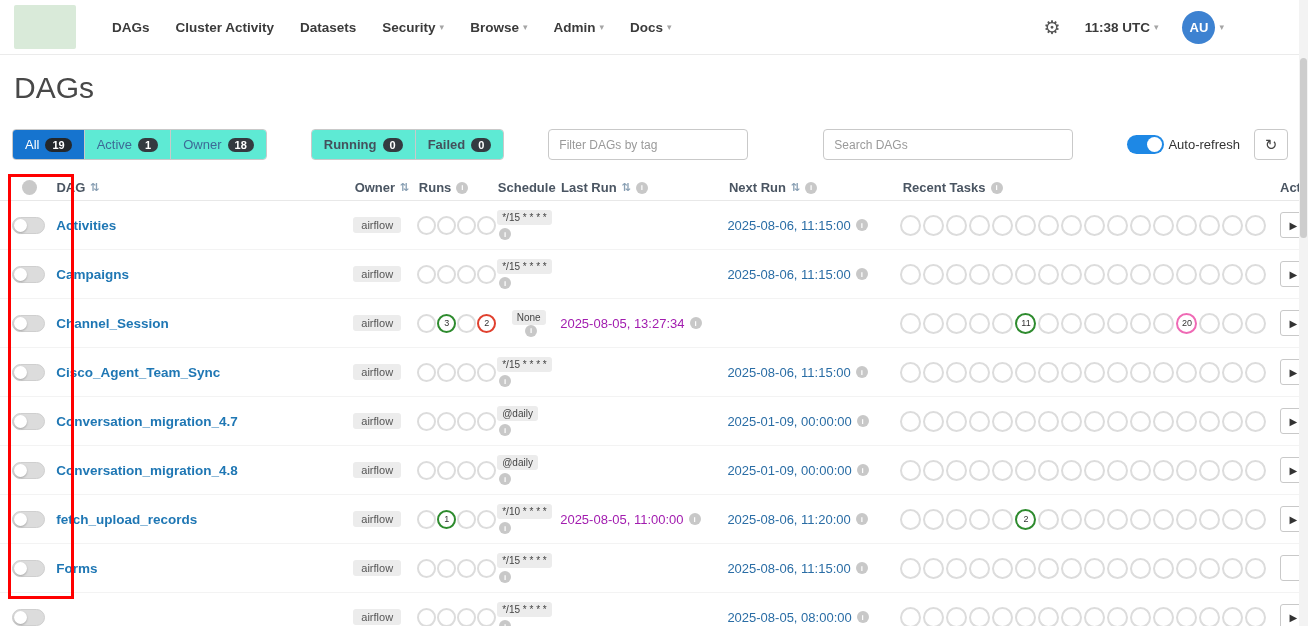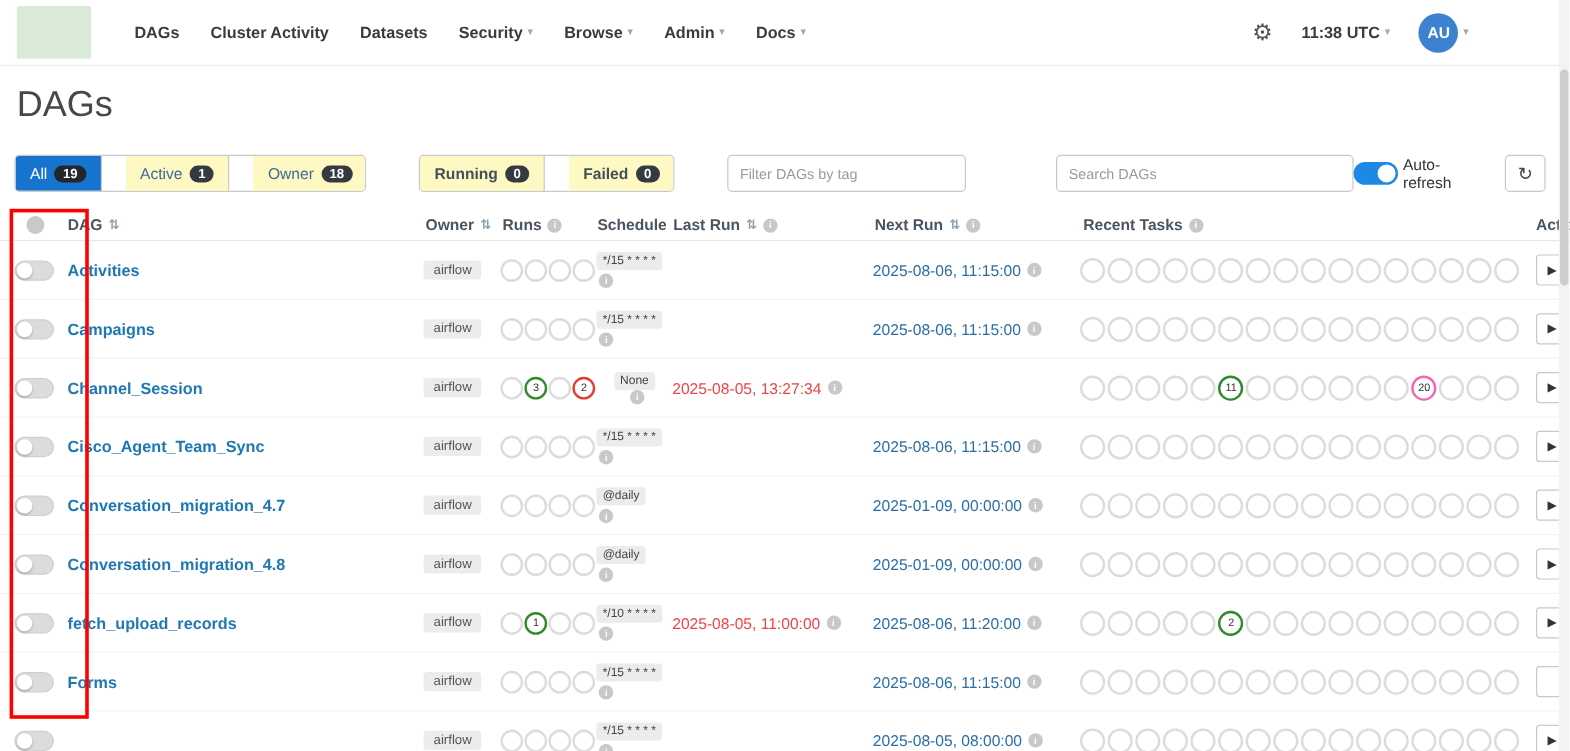--- a/index.html
+++ b/index.html
@@ -20,22 +20,22 @@
   .clock { font-size:13.5px; font-weight:700; color:#3b3b3b; display:flex; align-items:center; cursor:pointer; }
   .avatar-wrap { display:flex; align-items:center; cursor:pointer; }
   .avatar { width:33px; height:33px; border-radius:50%; background:#3d82d1; color:#fff;
     font-size:13px; font-weight:700; display:flex; align-items:center; justify-content:center; }
 
   
   .page-title { font-size:30px; font-weight:400; color:#484848; margin:16px 0 0 14px; }
 
   
   .filter-bar { display:flex; align-items:center; margin-top:24px; padding:0 20px 0 12px; height:31px; }
-  .btn-group { display:inline-flex; border:1px solid #c9c9c9; border-radius:4px; overflow:hidden; background:#fff;gap:20px; }
-  .fbtn { display:flex; align-items:center; padding:5px 12px; font-size:13px; background:#fef9c3;
+  .btn-group { display:inline-flex; border:1px solid #c9c9c9; border-radius:4px; overflow:hidden; background:#fff; }
+  .fbtn { display:flex; align-items:center; padding:5px 12px; font-size:13px; background:#5eead4;
     color:#3d6a96; border:none; border-right:1px solid #c9c9c9; cursor:pointer; white-space:nowrap; height:29px; }
   .fbtn:last-child { border-right:none; }
   .fbtn.active { background:#1674cf; color:#fff; }
   .count-badge { background:#343a40; color:#fff; border-radius:9px; padding:1px 7px;
     font-size:11px; font-weight:700; margin-left:6px; }
   .fbtn.active .count-badge { background:#23272b; }
   .state-group { margin-left:44px; }
   .fbtn.state { color:#44515c; font-weight:700; }
   .txt-input { height:31px; border:1px solid #c9c9c9; border-radius:4px; padding:0 10px;
     font-size:12px; color:#333; font-family:"Liberation Sans", sans-serif; }
@@ -88,21 +88,21 @@
   .circle.failed { border-color:#e0402e; }
   .circle.skipped { border-color:#ef6ab5; }
 
   .cell.col-sched { flex-direction:column; align-items:flex-start; justify-content:center; }
   .cell.col-sched .info { margin:3px 0 0 2px; }
   .cell.col-sched.inline { align-items:center; }
   .cell.col-sched.inline .info { margin:0 0 0 5px; }
   .badge-sched { background:#ececec; color:#444; font-size:10px; padding:2px 5px; border-radius:3px;
     white-space:nowrap; cursor:pointer; }
 
-  .date-link { font-size:13px; color:#ef4444; text-decoration:none; cursor:pointer; white-space:nowrap; }
+  .date-link { font-size:13px; color:#a21caf; text-decoration:none; cursor:pointer; white-space:nowrap; }
   .date-next { font-size:13px; color:#2a6da5; white-space:nowrap; }
 
   .play-btn { width:26px; height:26px; border:1px solid #c9c9c9; border-radius:3px; background:#fff;
     display:flex; align-items:center; justify-content:center; cursor:pointer; }
   .play-glyph { font-size:10px; color:#333; }
 
   
   .red-box { position:absolute; left:8px; top:174px; width:66px; height:425px;
     border:3px solid #ff0000; z-index:50; pointer-events:none; }
   .scrollbar { position:absolute; right:0; top:0; width:9px; height:626px; background:#f3f3f3; z-index:40; }

